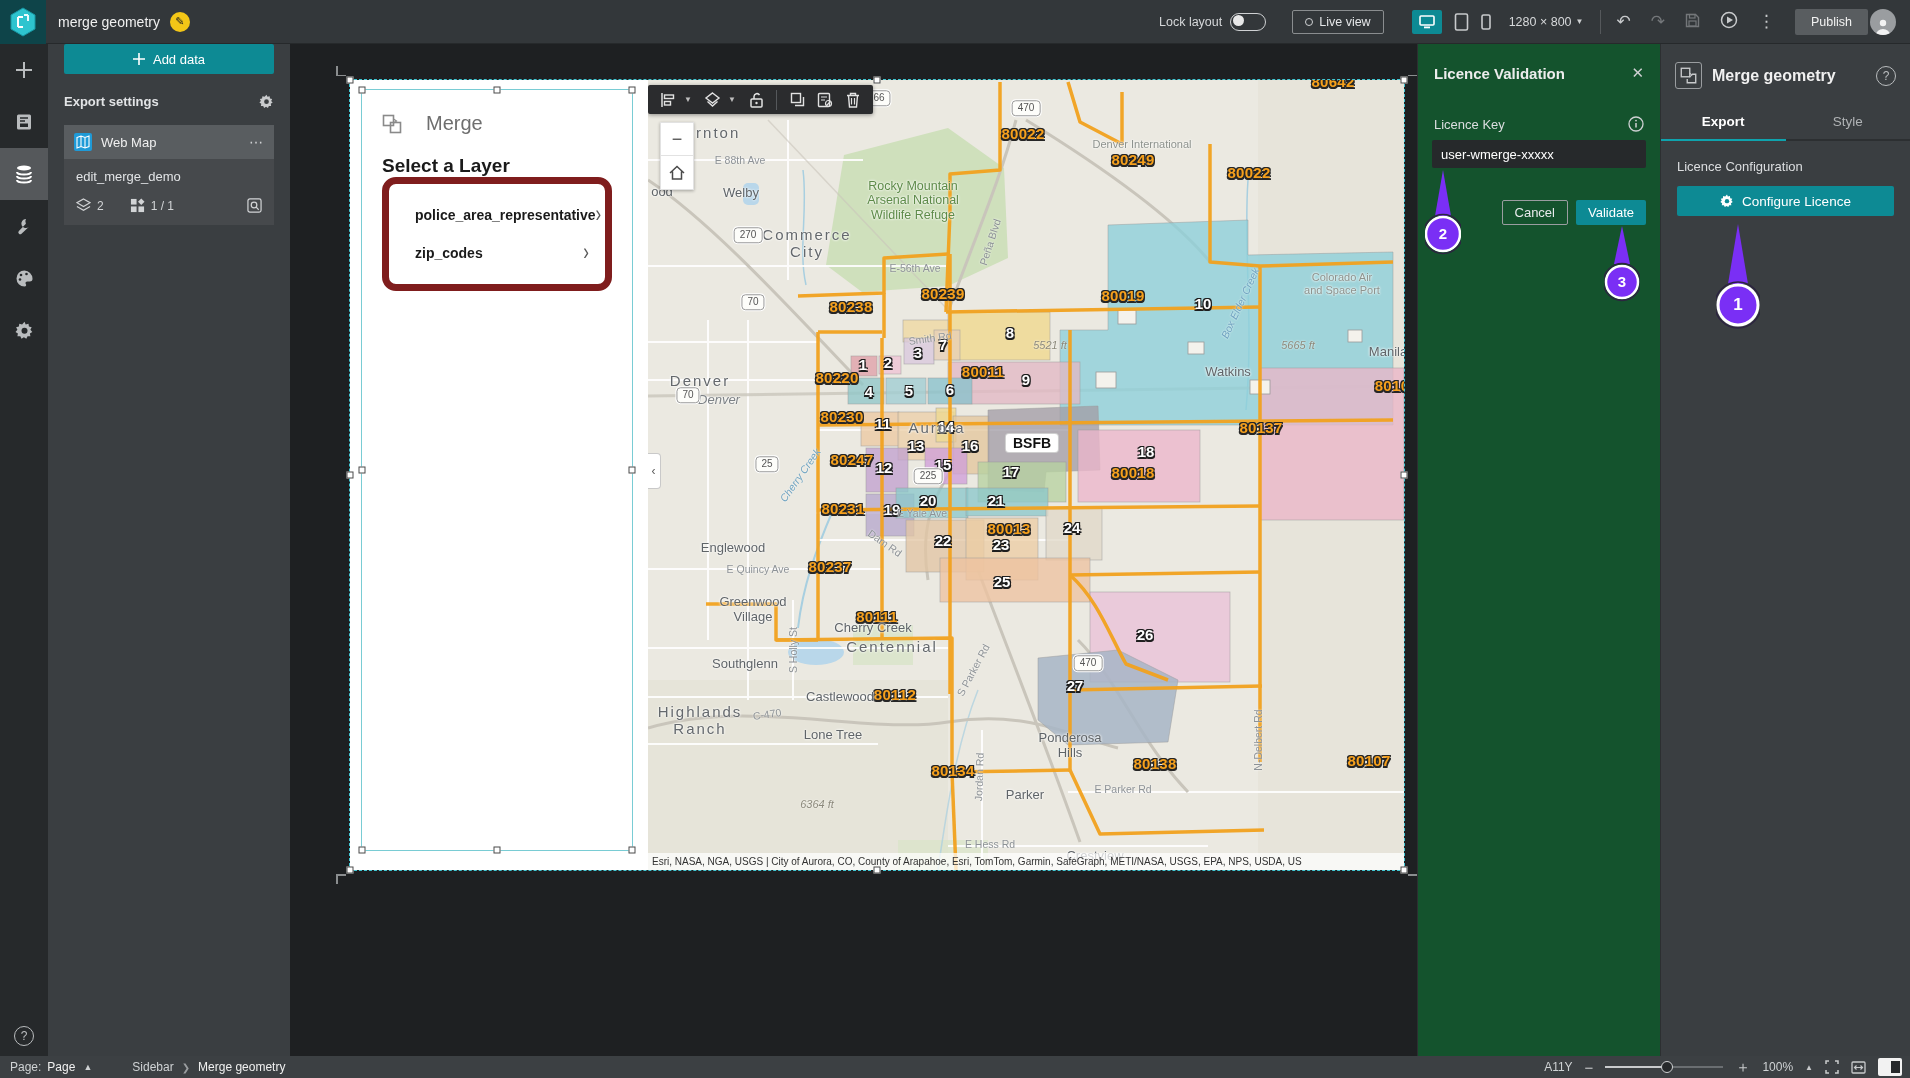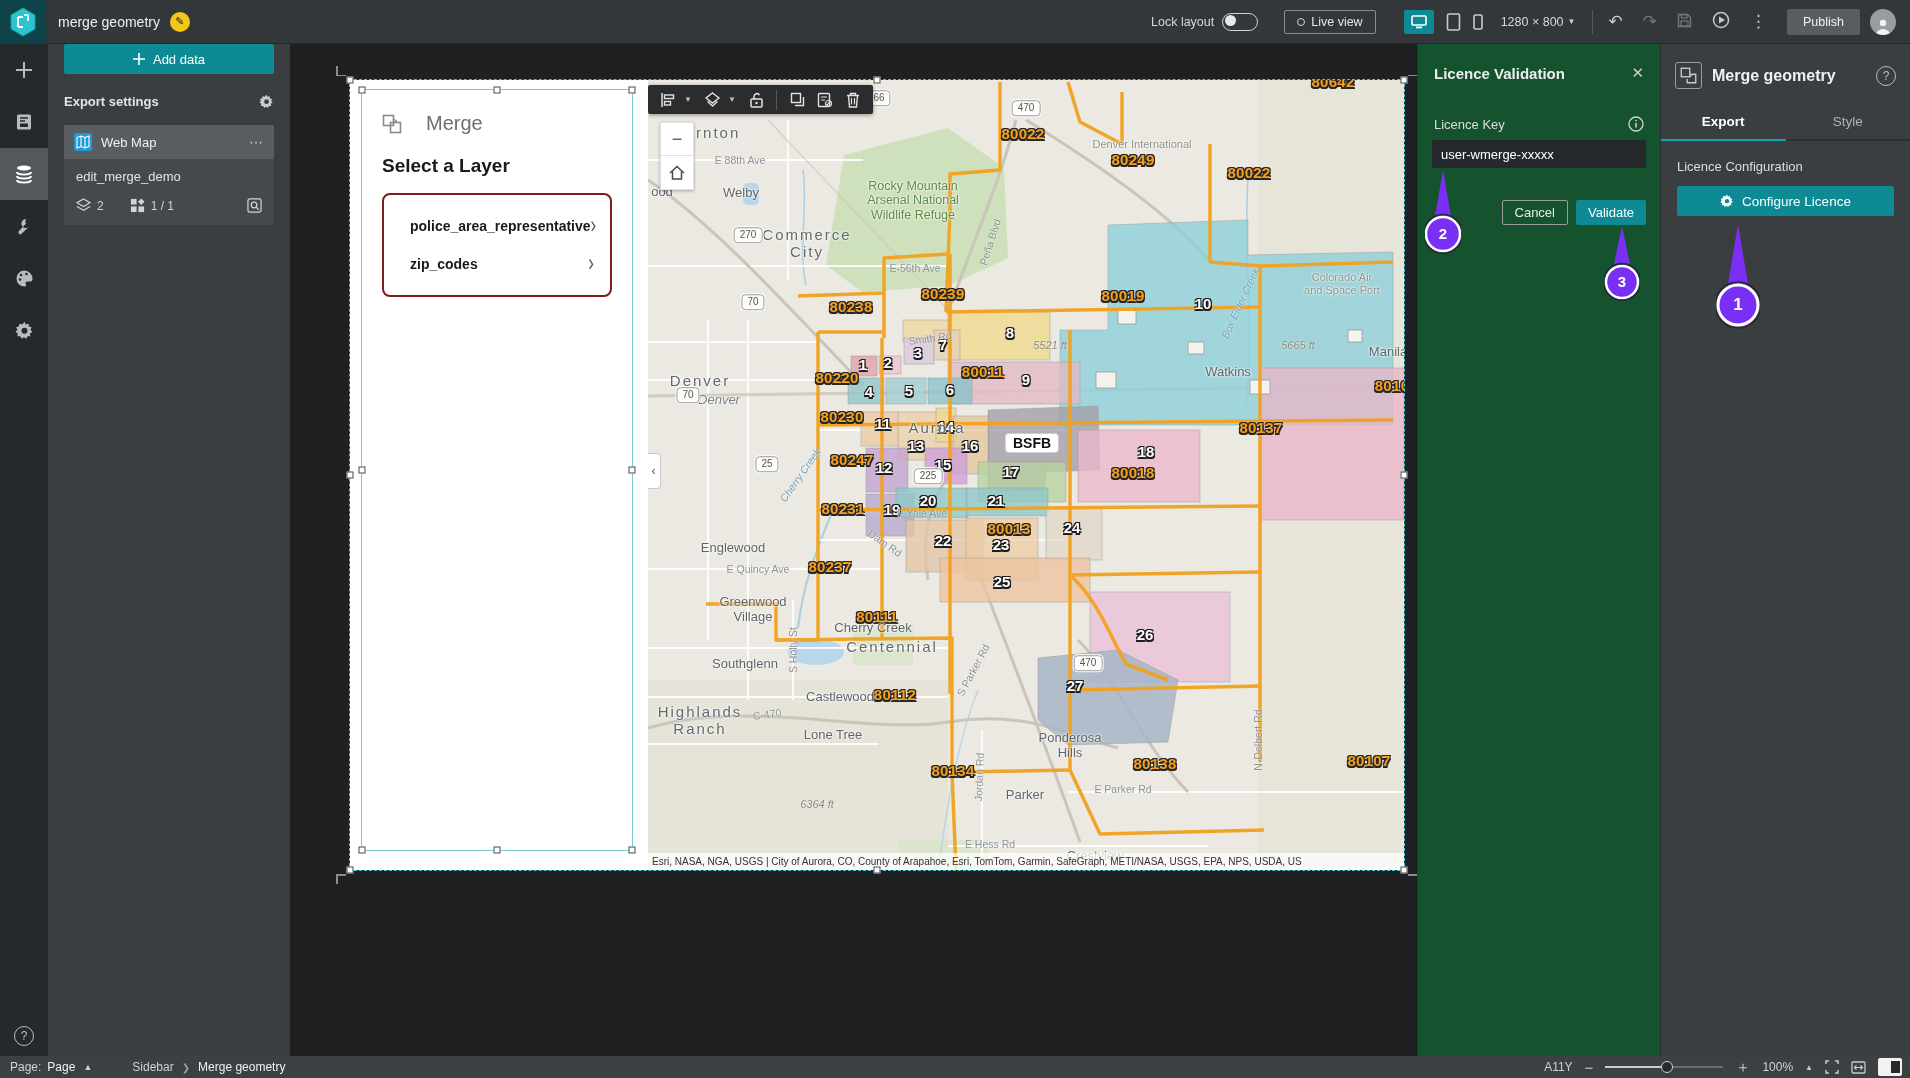--- a/index.html
+++ b/index.html
@@ -23,21 +23,21 @@
   #device-group { display:flex; align-items:center; gap:12px; margin-left:28px; }
   .dev { display:flex; align-items:center; justify-content:center; }
   .dev.active { background:#0d8a94; width:30px; height:24px; border-radius:2px; }
   #resolution { color:#d6d8da; font-size:12.5px; margin-left:18px; display:flex; align-items:center; gap:4px;}
   #resolution .caret { font-size:8px; color:#cfd1d3; }
   .vdiv { width:1px; height:24px; background:#55585b; margin:0 16px; }
   .hdr-icons { display:flex; align-items:center; gap:20px; }
   .hicon { color:#c8cacc; font-size:17px; line-height:1; }
   .hicon.dim { color:#74777a; }
   #publish-btn { background:#595d60; color:#f2f2f2; font-size:12.5px; border-radius:2px;
-    padding:6px 16px; margin:0 10px 0 20px; }
+    padding:6px 16px; margin:0 2px 0 20px; }
   #avatar { width:26px; height:26px; border-radius:50%; background:#9a9da0; margin-right:14px;
     display:flex; align-items:flex-end; justify-content:center; overflow:hidden;}
 
   
   #rail { position:absolute; left:0; top:44px; bottom:22px; width:48px; background:#26292b; z-index:40; }
   .rail-item { width:48px; height:52px; display:flex; align-items:center; justify-content:center; color:#b9bcbe; }
   .rail-item.active { background:#55585b; color:#fff; }
   #rail-help { position:absolute; bottom:10px; left:0; width:48px; display:flex; justify-content:center; }
   .qcircle { width:20px; height:20px; border:1.5px solid #b9bcbe; border-radius:50%; color:#b9bcbe;
     font-size:12px; display:flex; align-items:center; justify-content:center; }
@@ -67,21 +67,21 @@
   .corner-mark span { position:absolute; background:#8a8d8f; }
   .handle { position:absolute; width:7px; height:7px; background:#fff; border:1px solid #4a4a4a; z-index:20;
     transform:translate(-50%,-50%); }
   #widget-panel { position:absolute; left:0; top:0; width:298px; height:790px; background:#ffffff; }
   #merge-card { position:absolute; left:11px; top:9px; width:272px; height:762px; background:#fff;
     border:1px solid #79ccd4; }
   #merge-card .inner { padding:22px 20px; }
   #merge-head { display:flex; align-items:center; gap:24px; }
   #merge-title { color:#6e6e6e; font-size:20px; }
   #select-layer { color:#1a1a1a; font-size:19px; font-weight:bold; margin-top:20px; }
-  #layer-box { margin-top:16px; border:2px solid #7f1d1d; border-radius:8px; padding:12px 0; }
+  #layer-box { border:7px solid #7f1d1d; border-radius:14px; padding:12px 0; }
   .layer-row { display:flex; align-items:center; padding:9px 16px 9px 26px; }
   .layer-row .lname { flex:1; font-size:14px; font-weight:bold; color:#1a1a1a; }
   .layer-row .chev { color:#5a5a5a; font-size:17px; transform:scaleY(1.4); }
 
   
   #map { position:absolute; left:298px; top:0; width:756px; height:790px; background:#ebe9e1; overflow:hidden; }
   #map-svg { position:absolute; left:0; top:0; }
   #map-labels { position:absolute; left:0; top:0; width:756px; height:790px; }
   .mlabel { position:absolute; transform:translate(-50%,-50%); white-space:pre; text-align:center; line-height:1.15; }
   .zip { color:#f6a01c; font-size:15px; font-weight:800; letter-spacing:.3px;

